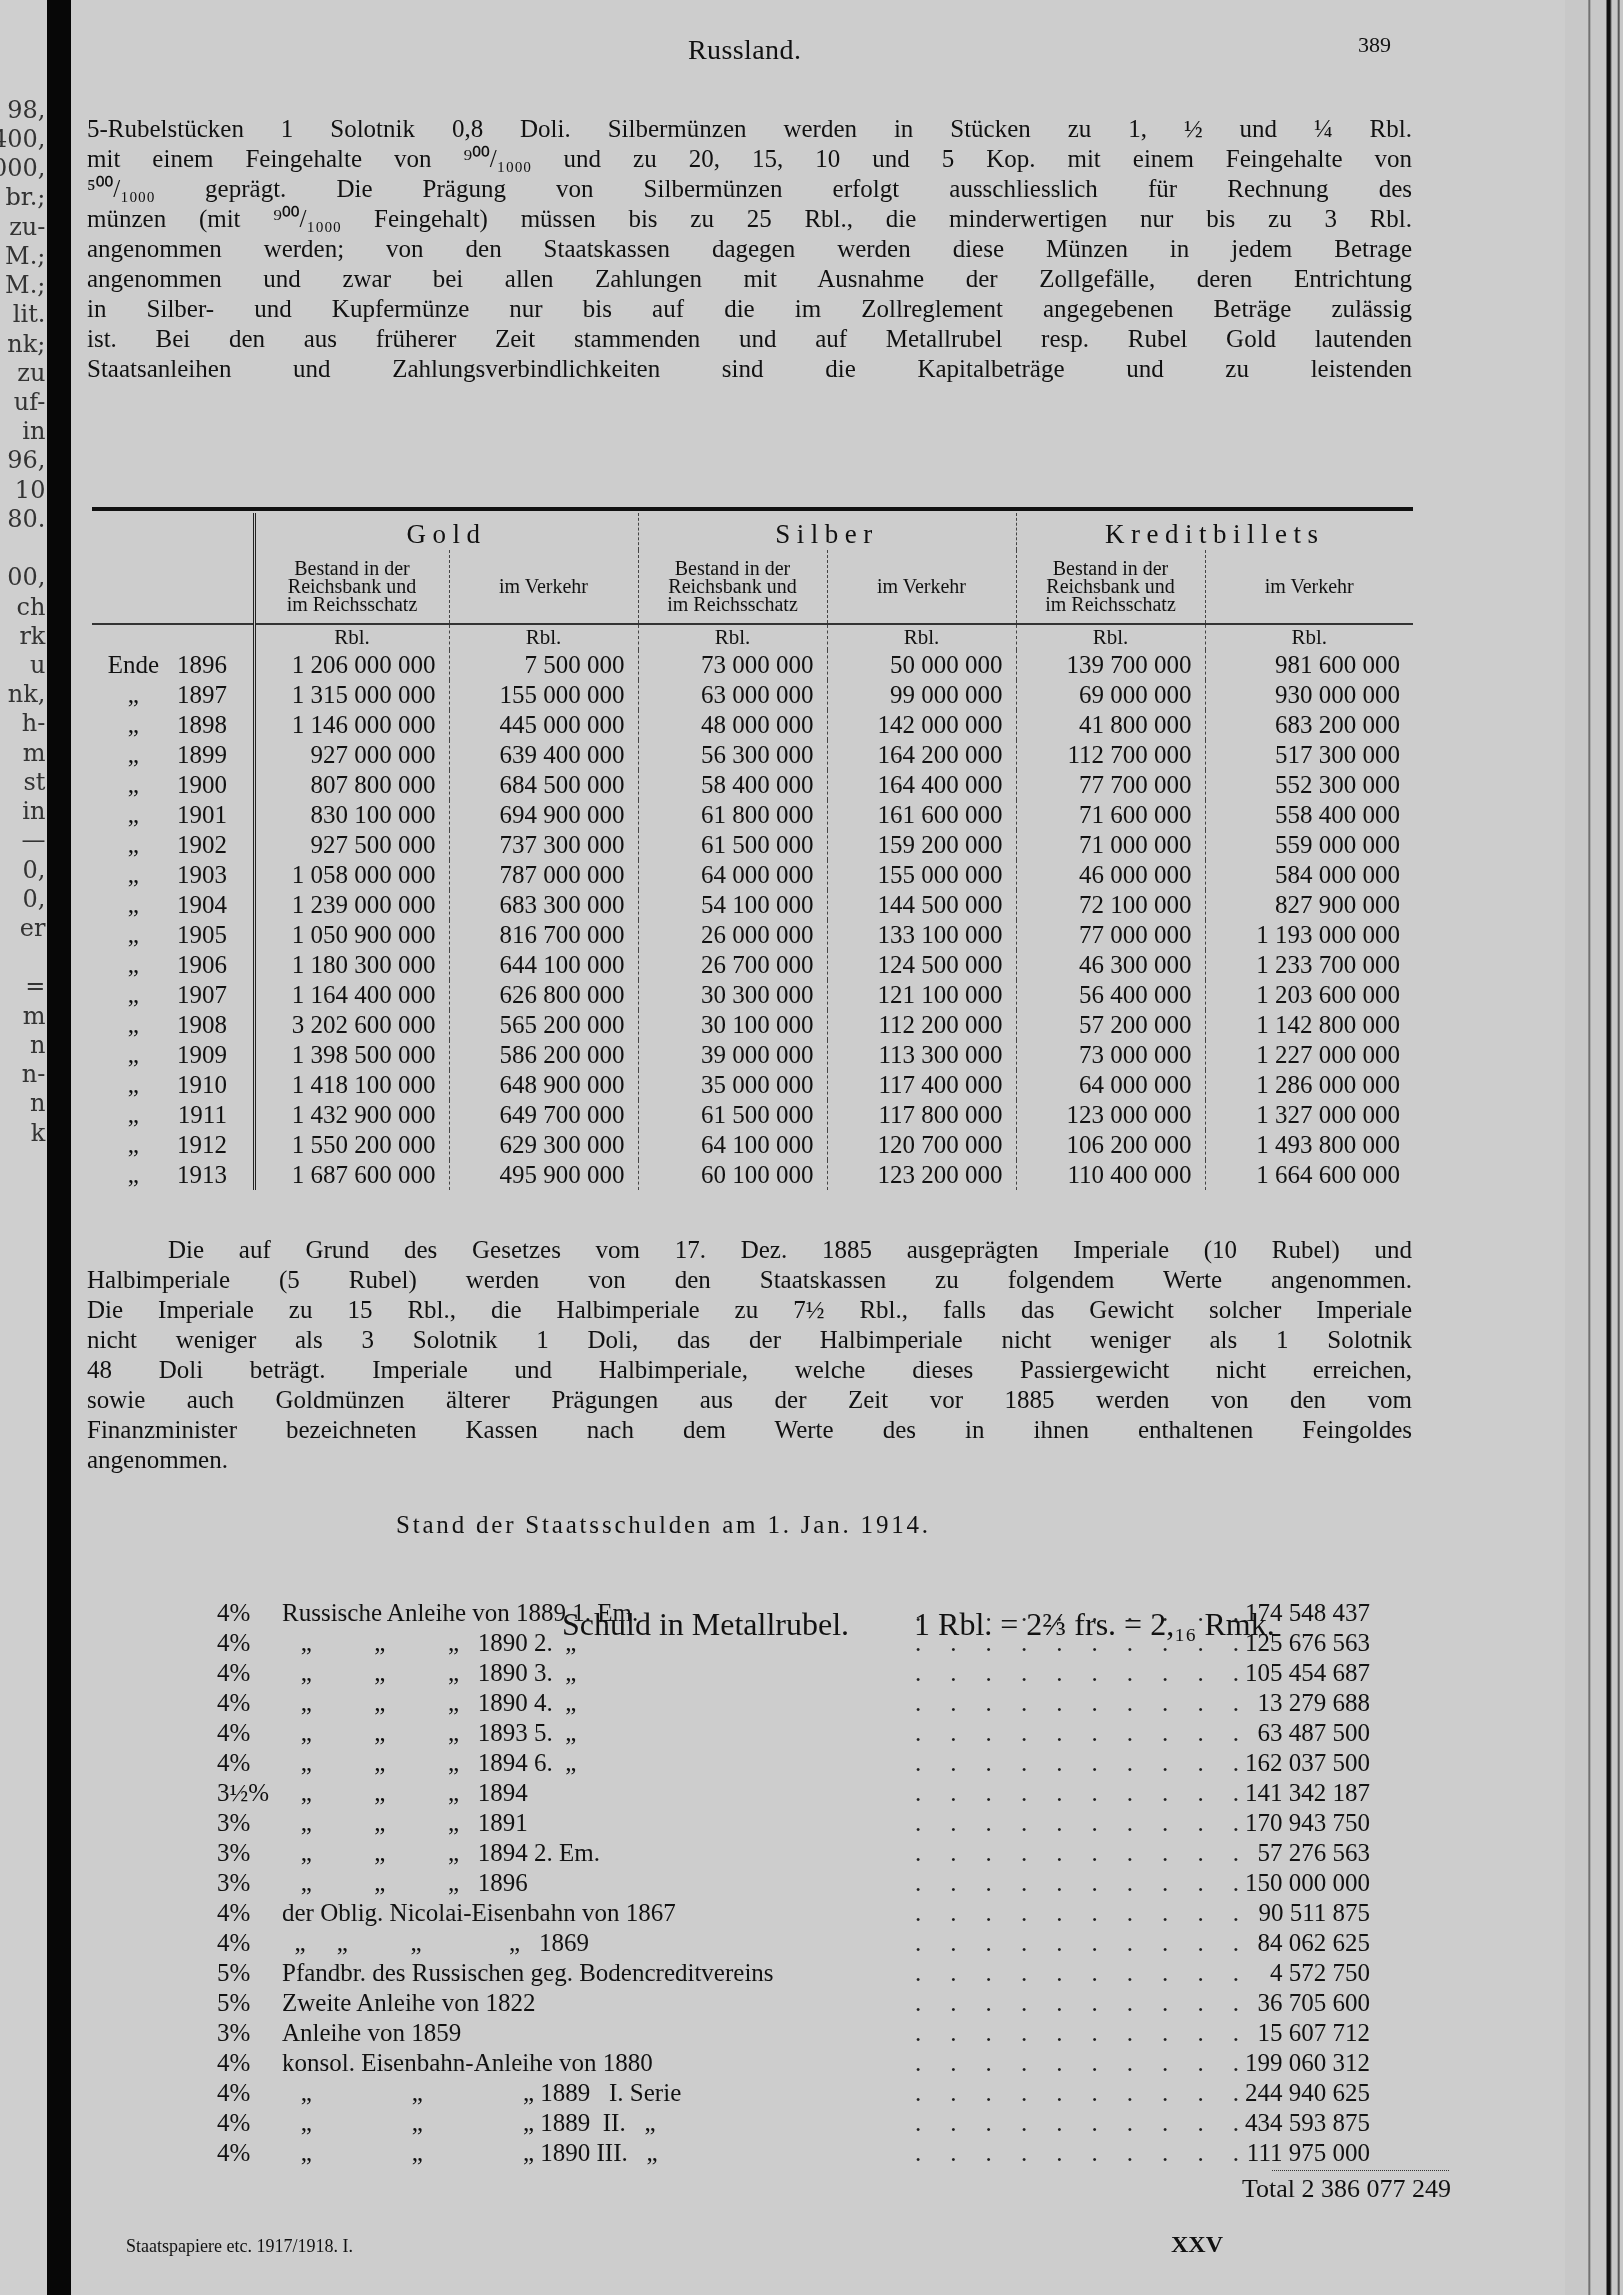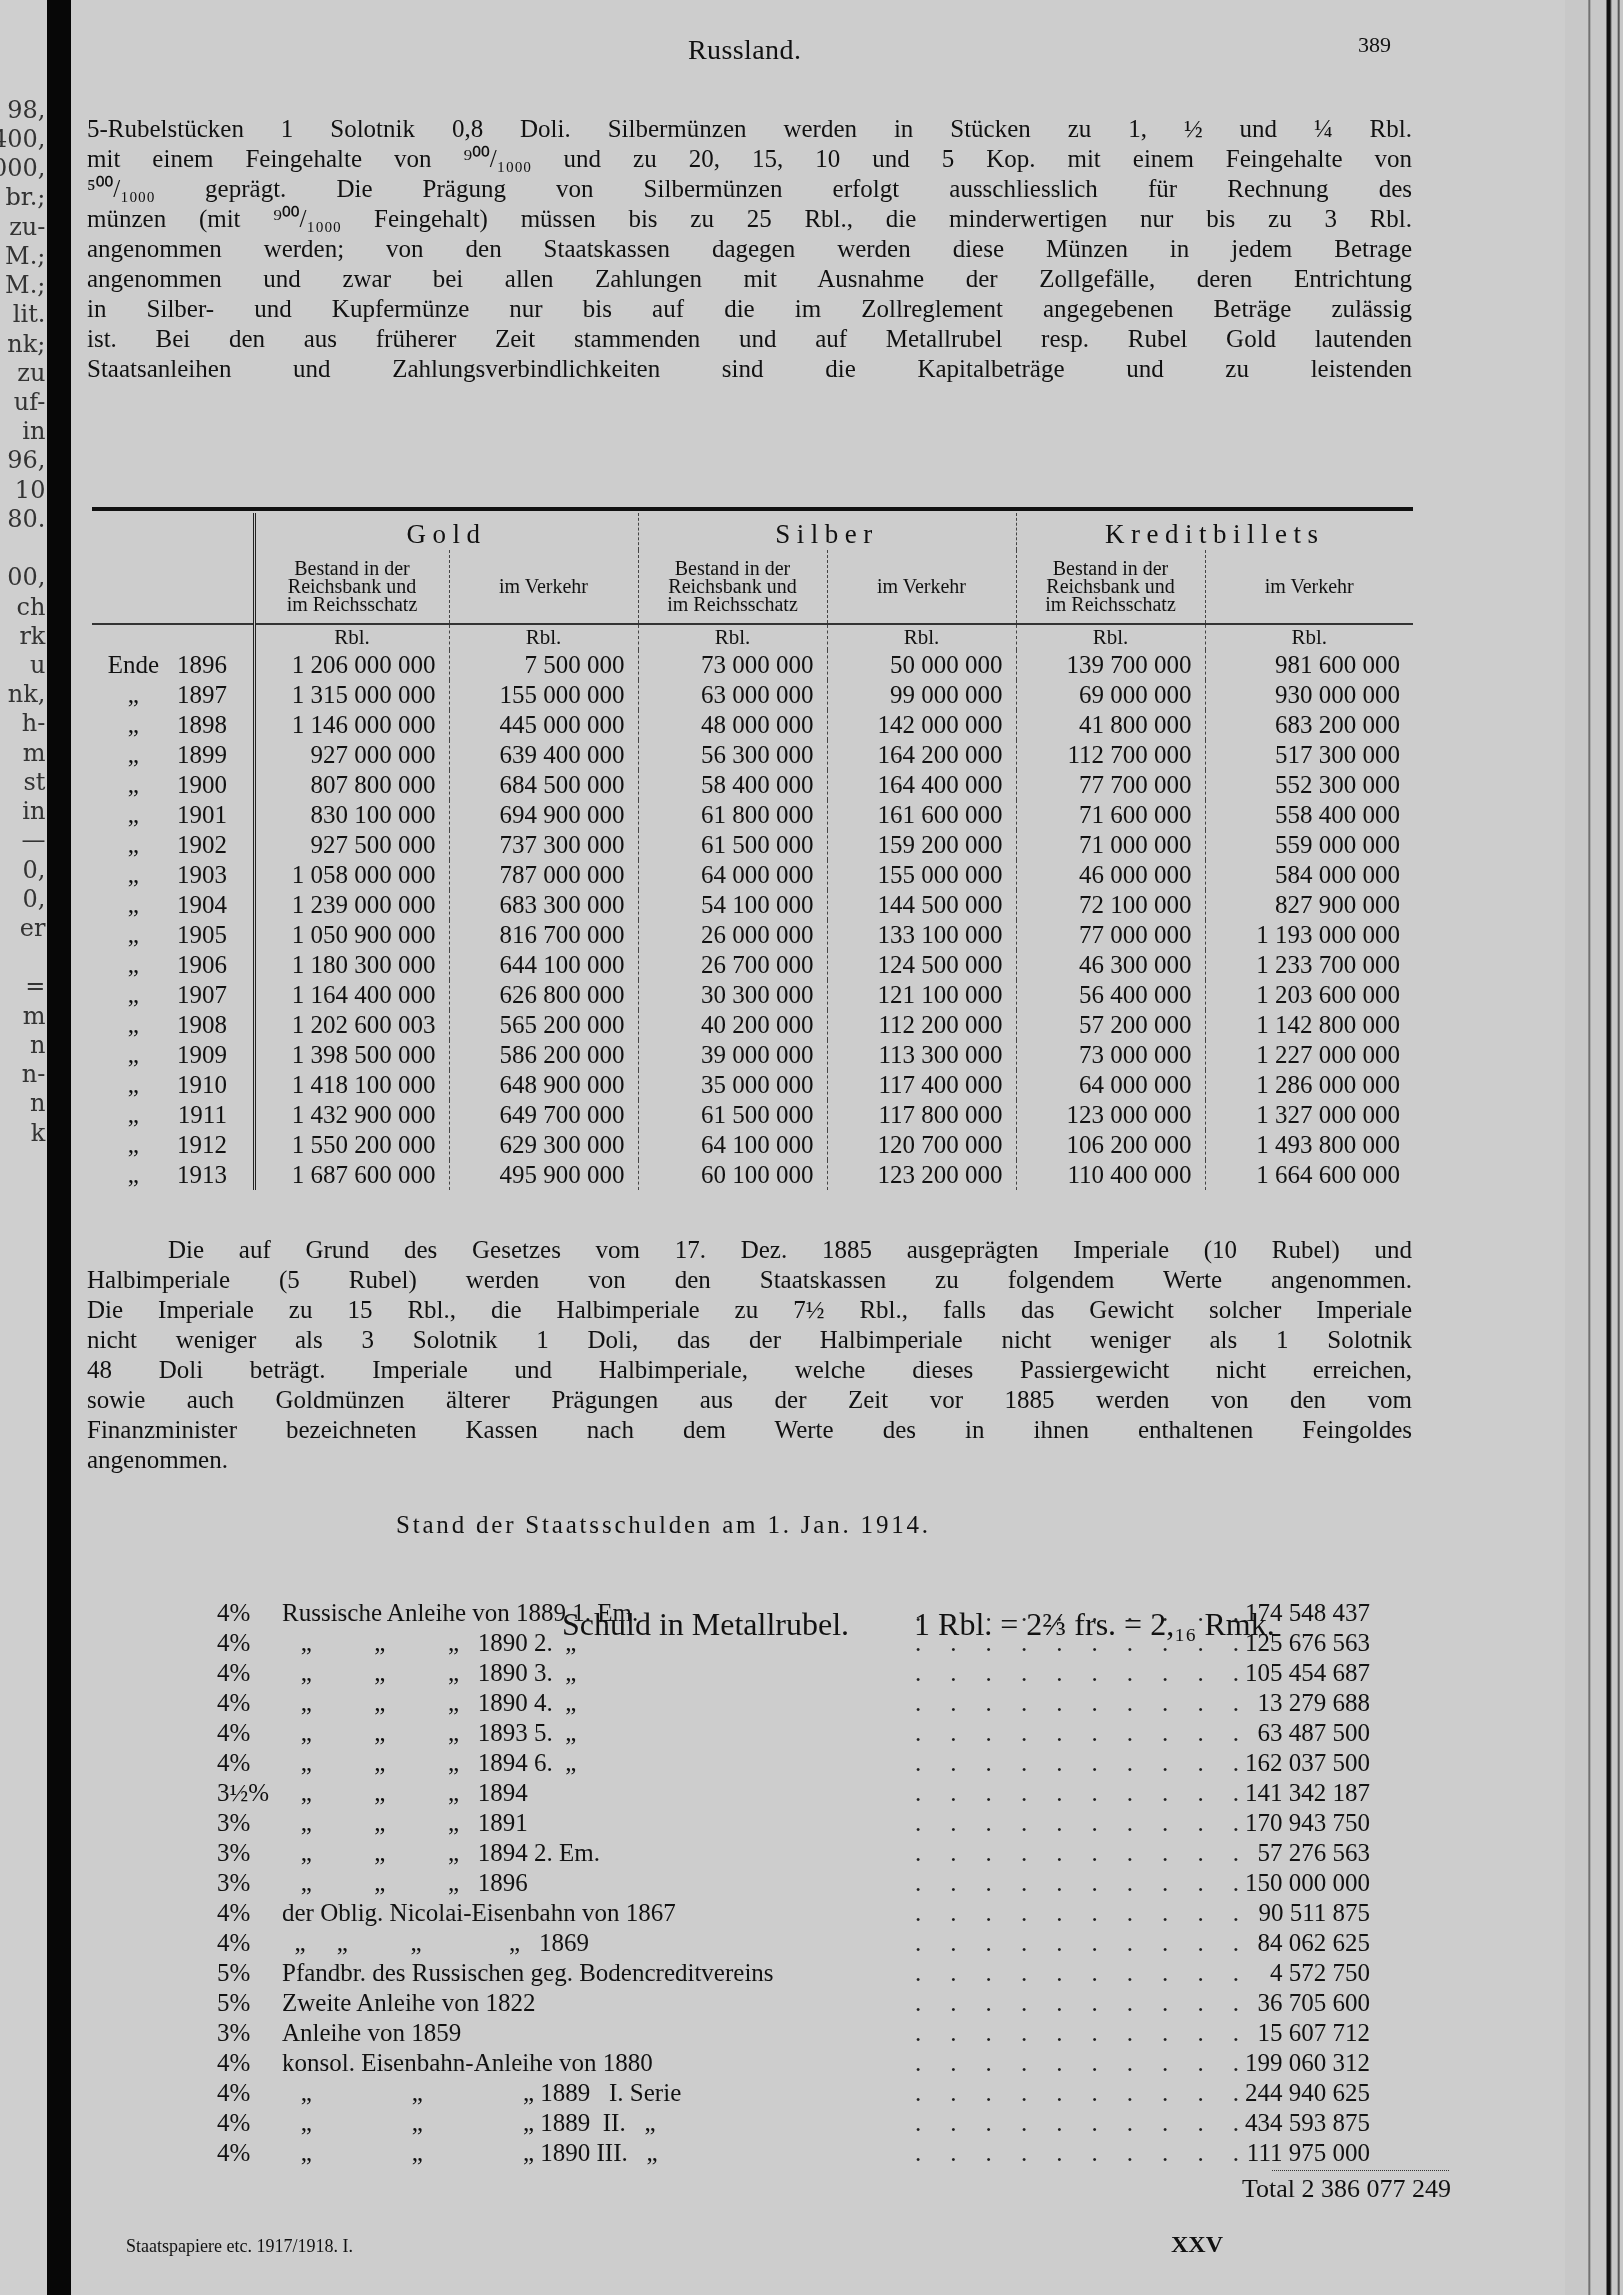--- a/index.html
+++ b/index.html
@@ -313,23 +313,23 @@
             <td class="lbl"><span class="pre">„</span><span class="yr">1907</span></td>
             <td class="num vdl">1 164 400 000</td>
             <td class="num vl">626 800 000</td>
             <td class="num vl">30 300 000</td>
             <td class="num vl">121 100 000</td>
             <td class="num vl">56 400 000</td>
             <td class="num vl">1 203 600 000</td>
           </tr>
           <tr>
             <td class="lbl"><span class="pre">„</span><span class="yr">1908</span></td>
-            <td class="num vdl">1 202 600 003</td>
+            <td class="num vdl">3 202 600 000</td>
             <td class="num vl">565 200 000</td>
-            <td class="num vl">40 200 000</td>
+            <td class="num vl">30 100 000</td>
             <td class="num vl">112 200 000</td>
             <td class="num vl">57 200 000</td>
             <td class="num vl">1 142 800 000</td>
           </tr>
           <tr>
             <td class="lbl"><span class="pre">„</span><span class="yr">1909</span></td>
             <td class="num vdl">1 398 500 000</td>
             <td class="num vl">586 200 000</td>
             <td class="num vl">39 000 000</td>
             <td class="num vl">113 300 000</td>

